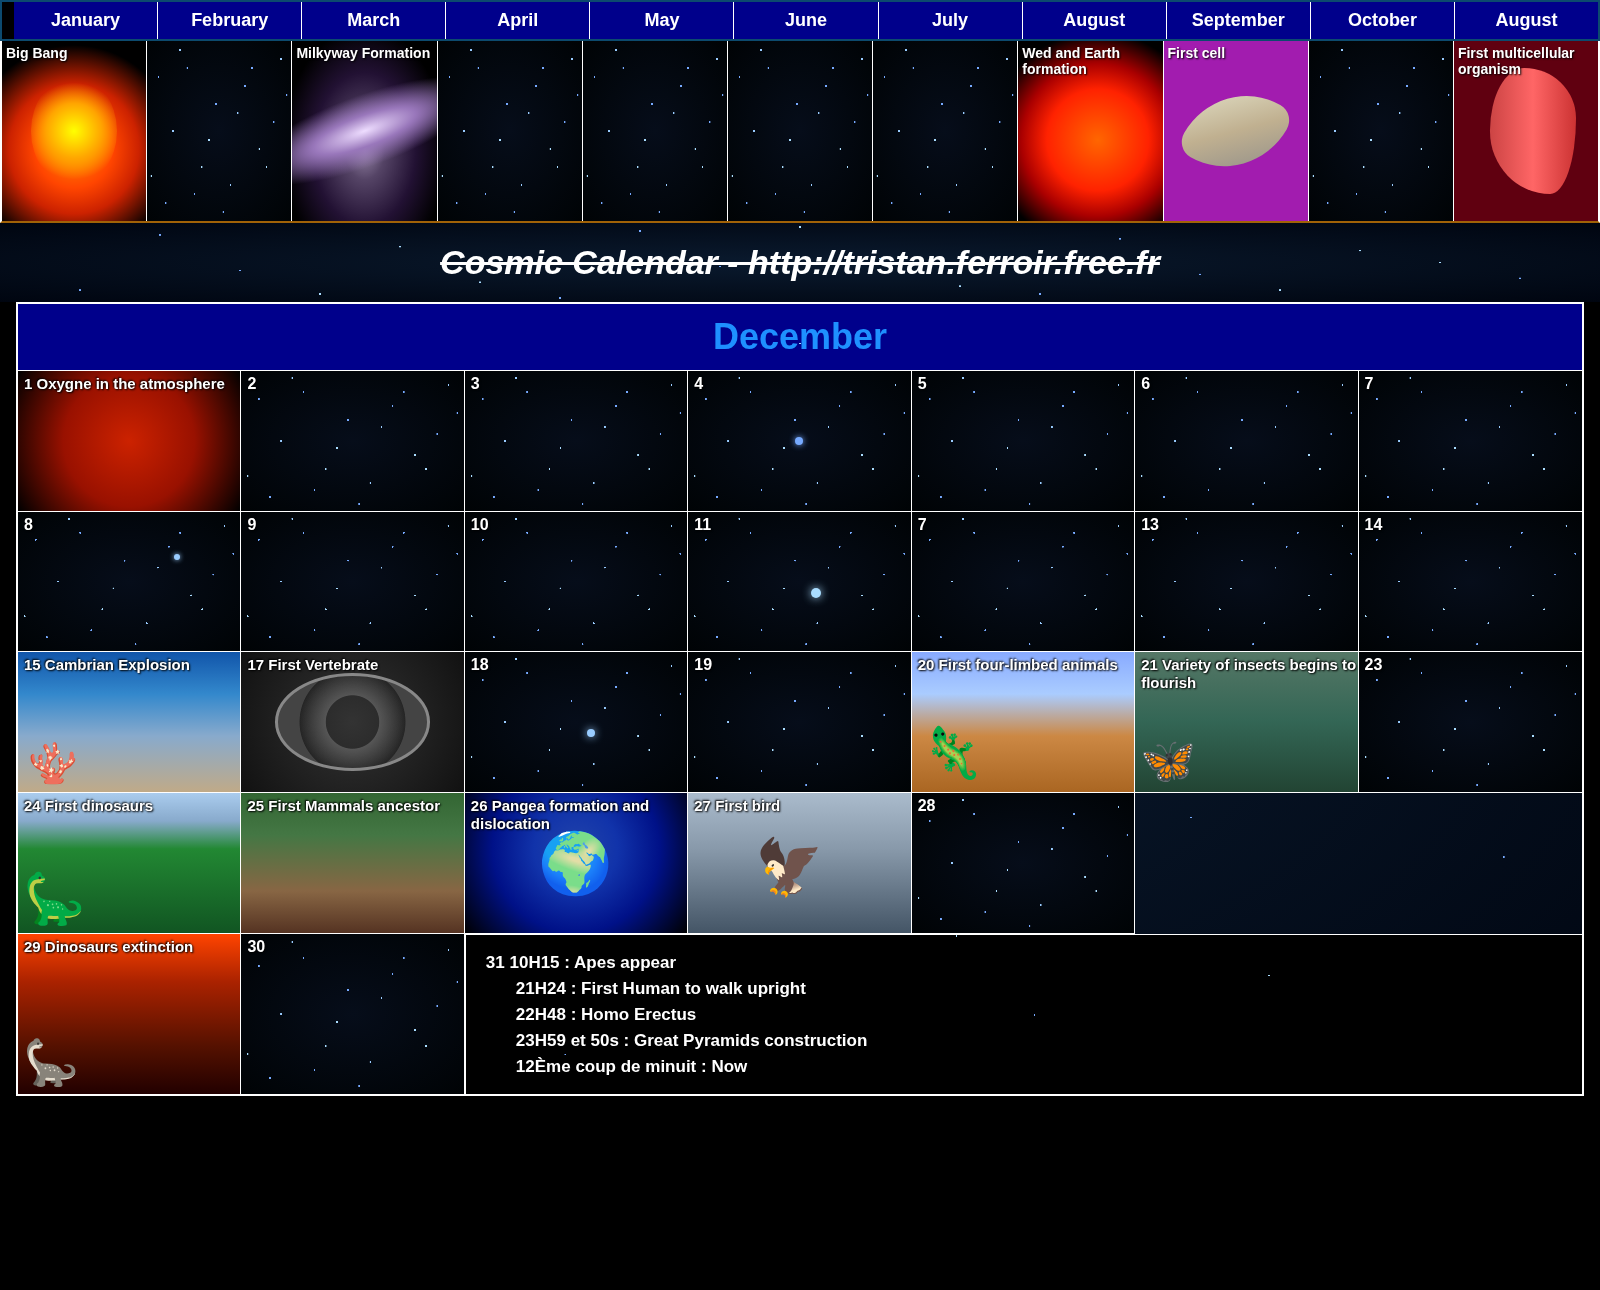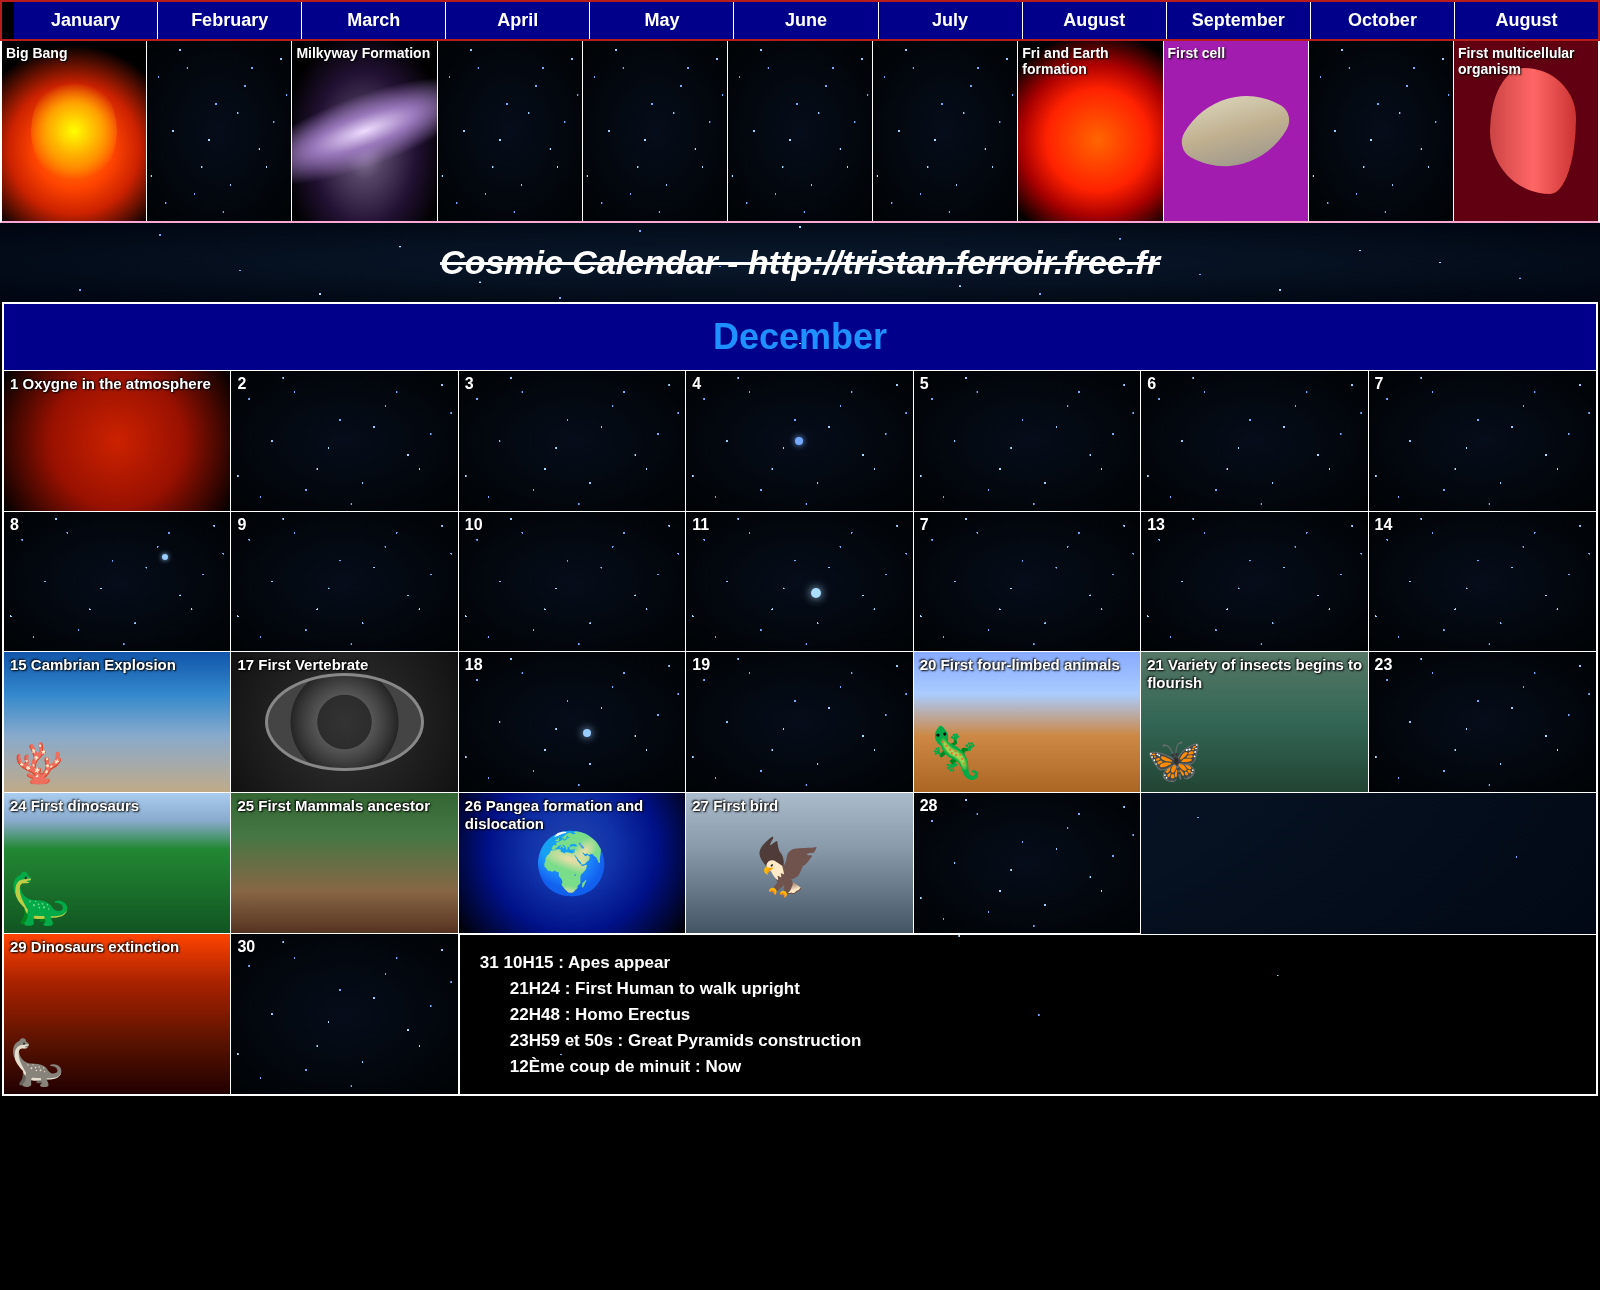--- a/index.html
+++ b/index.html
@@ -40,42 +40,42 @@
         radial-gradient(1px 1px at 65% 90%, #7af 80%, transparent 100%),
         radial-gradient(1px 1px at 80% 85%, #adf 80%, transparent 100%),
         radial-gradient(1px 1px at 95% 70%, #7af 80%, transparent 100%);
       pointer-events: none;
     }
 
     
     .months-header {
       display: flex;
       width: 100%;
-      border: 2px solid #b91c1c;
+      border: 2px solid #0c4a6e;
       padding-left: 12px;
     }
     .month-header-cell {
       flex: 1;
       background: #00008b;
       color: #fff;
       font-weight: bold;
       font-size: 18px;
       text-align: center;
       padding: 8px 4px;
       border-right: 1px solid #fff;
     }
     .month-header-cell:last-child { border-right: none; }
 
     
     .months-images-row {
       display: flex;
       width: 100%;
       border-left: 2px solid #fff;
       border-right: 2px solid #fff;
-      border-bottom: 2px solid #f9a8d4;
+      border-bottom: 2px solid #a16207;
     }
     .month-image-cell {
       flex: 1;
       height: 180px;
       border-right: 1px solid #fff;
       position: relative;
       overflow: hidden;
       background: #000510;
     }
     .month-image-cell:last-child { border-right: none; }
@@ -195,21 +195,21 @@
       font-weight: bold;
       font-style: italic;
       text-decoration: line-through;
       text-decoration-color: #fff;
       background: radial-gradient(ellipse at center, #0a1a2e 0%, #000510 100%);
     }
 
     
     .calendar-container {
       border: 2px solid #fff;
-      margin: 0 2px;
+      margin: 0 16px;
     }
     .december-header {
       background: #00008b;
       color: #1e90ff;
       text-align: center;
       font-size: 36px;
       font-weight: bold;
       padding: 12px;
     }
 
@@ -423,21 +423,21 @@
   <div class="month-image-cell star-bg"></div>
 
   <div class="month-image-cell star-bg"></div>
 
   <div class="month-image-cell star-bg"></div>
 
   <div class="month-image-cell star-bg"></div>
 
   <div class="month-image-cell">
     <div class="sun-earth-img">
-      <span class="cell-label">Fri and Earth formation</span>
+      <span class="cell-label">Wed and Earth formation</span>
     </div>
   </div>
 
   <div class="month-image-cell">
     <div class="first-cell-img">
       <span class="cell-label">First cell</span>
     </div>
   </div>
 
   <div class="month-image-cell star-bg"></div>

